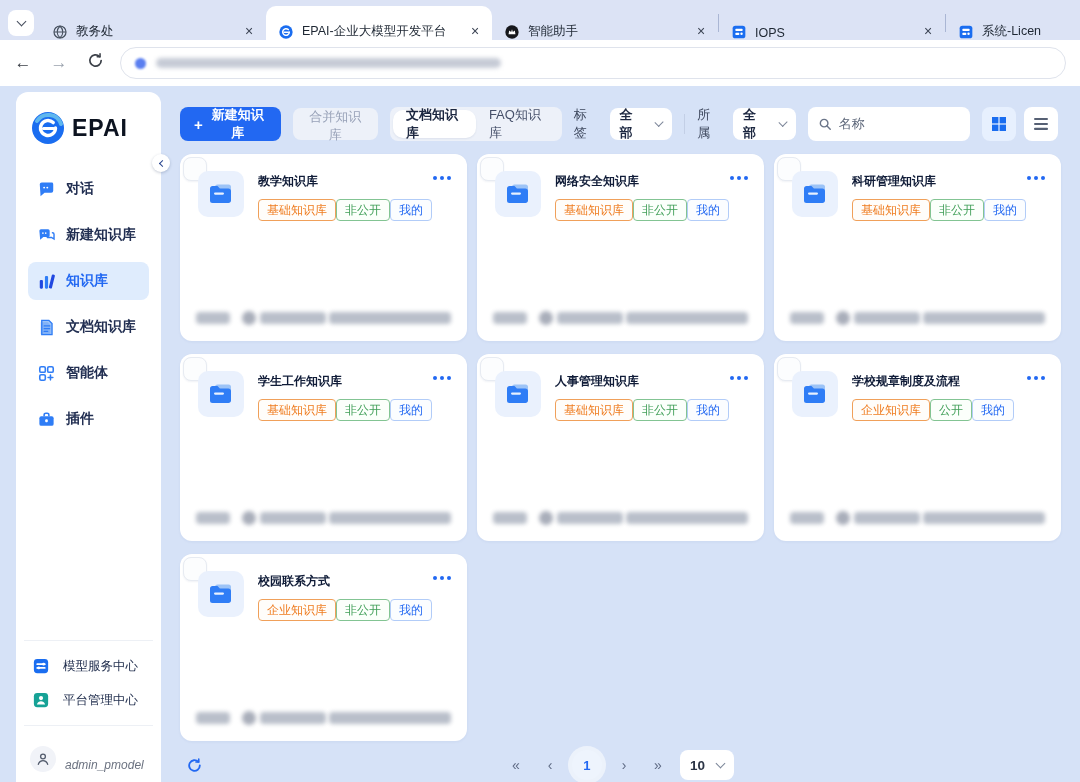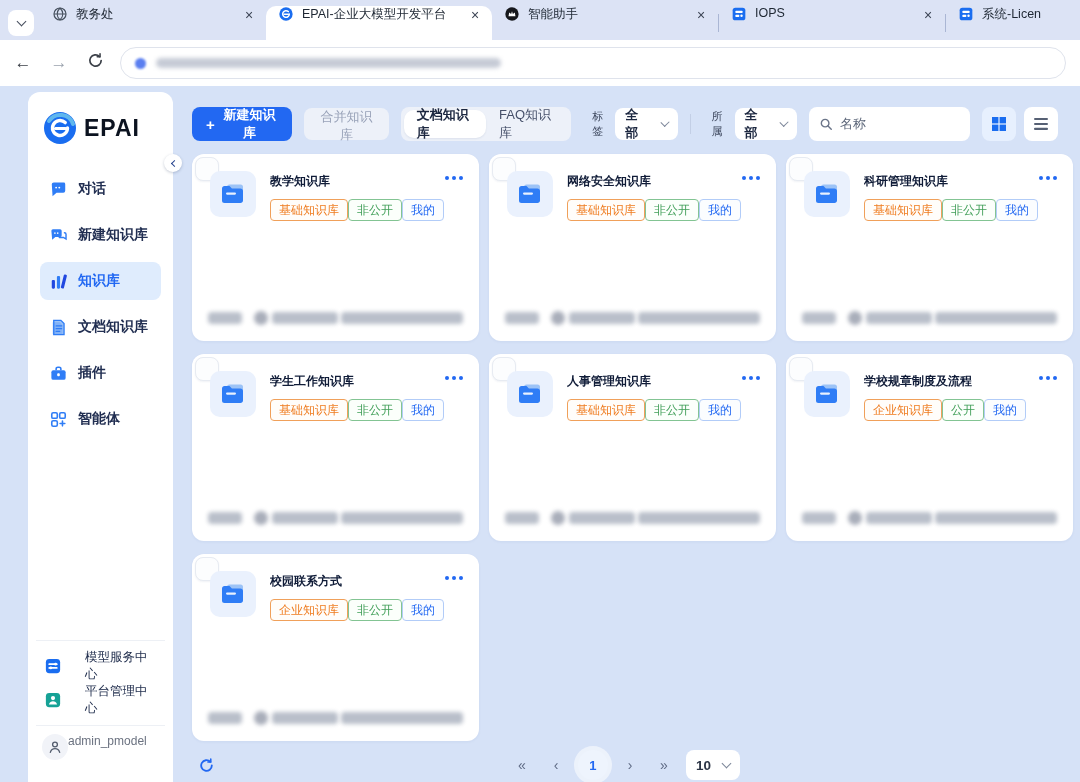--- a/index.html
+++ b/index.html
@@ -8,80 +8,80 @@
   .screen { width:1080px; height:782px; background:#d6e2f7; display:flex; flex-direction:column; }
 
   
   .chrome { background:#dce3f5; flex:0 0 auto; }
   .tabstrip { height:40px; display:flex; align-items:flex-end; padding:0 0 0 6px; overflow:hidden; }
   .tab-search-btn { width:26px; height:26px; margin:0 6px 4px 2px; background:#fff; border-radius:8px;
     display:flex; align-items:center; justify-content:center; flex:0 0 auto; }
   .chev { width:7px; height:7px; border-right:1.7px solid #444c5c; border-bottom:1.7px solid #444c5c;
     transform:rotate(45deg); margin-top:-3px; }
   .tabs { display:flex; align-items:flex-end; flex:1; overflow:hidden; }
-  .tab { width:226px; min-width:0; height:34px; display:flex; align-items:flex-start; gap:8px;
+  .tab { width:226px; min-width:0; height:34px; display:flex; align-items:flex-end; gap:8px;
     padding:0 8px 0 12px; border-radius:10px 10px 0 0; color:#1e2733; font-size:12.5px; flex:0 0 auto; }
   .tab.active { background:#fff; }
   .tab-title { flex:1; white-space:nowrap; overflow:hidden; text-overflow:ellipsis; }
   .tab-close { color:#3c4454; font-size:14px; width:18px; height:18px; line-height:18px; text-align:center;
     border-radius:50%; flex:0 0 auto; }
   .tab-sep { width:1px; height:18px; background:#aab6d4; margin-bottom:8px; flex:0 0 auto; }
   .tab-icon { width:16px; height:16px; flex:0 0 auto; display:flex; }
   .tab-icon svg { width:16px; height:16px; }
 
   .navbar { height:46px; background:#ffffff; display:flex; align-items:center; padding:0 14px 0 12px; gap:14px; }
   .nav-glyph { font-size:17px; color:#3b4048; width:22px; text-align:center; }
   .nav-glyph.disabled { color:#9aa2ad; }
   .nav-glyph svg { width:17px; height:17px; }
   .urlbar { flex:1; height:32px; border:1px solid #dfe3ec; border-radius:16px; display:flex;
     align-items:center; padding:0 14px; gap:10px; background:#fff; }
   .url-favicon { width:11px; height:11px; border-radius:50%; background:#5b7ff0; filter:blur(1px); }
   .url-blur { width:345px; height:10px; border-radius:5px; background:#c6cbd6; filter:blur(2px); }
 
   
-  .app { flex:1; display:flex; padding:6px 0 0 28px; min-height:0; }
+  .app { flex:1; display:flex; padding:6px 0 0 16px; min-height:0; }
 
   .sidebar { width:145px; background:#fff; border-radius:12px 12px 0 0; position:relative;
     display:flex; flex-direction:column; padding:14px 12px 10px 12px; flex:0 0 auto; }
   .logo { display:flex; align-items:center; gap:6px; padding:4px 0 2px 2px; }
   .logo svg { width:36px; height:36px; }
   .logo-text { font-size:23px; font-weight:bold; color:#0c1320; letter-spacing:1px; }
   .collapse-btn { position:absolute; right:-9px; top:62px; width:18px; height:18px; border-radius:50%;
     background:#fff; box-shadow:0 1px 3px rgba(30,50,90,.25); display:flex; align-items:center; justify-content:center; }
   .collapse-btn .chev { transform:rotate(135deg); margin:0 0 0 3px; width:5px; height:5px;
     border-color:#24418c; border-width:1.8px; }
   .nav-items { margin-top:22px; display:flex; flex-direction:column; gap:8px; }
   .nav-item { height:38px; border-radius:8px; display:flex; align-items:center; gap:10px; padding:0 9px;
     color:#222f52; font-size:14px; font-weight:bold; }
   .nav-item.active { background:#dfecfd; color:#2268f2; }
   .nav-item .ico { width:19px; height:19px; display:flex; flex:0 0 auto; }
   .nav-item .ico svg { width:19px; height:19px; }
   .sidebar-spacer { flex:1; }
   .side-divider { height:1px; background:#edf0f5; margin:8px -4px; }
-  .foot-item { height:34px; display:flex; align-items:center; gap:23px; padding:0 4px; color:#23304f; font-size:12.5px; }
+  .foot-item { height:34px; display:flex; align-items:center; gap:13px; padding:0 4px; color:#23304f; font-size:12.5px; }
   .foot-item .ico { width:18px; height:18px; display:flex; flex:0 0 auto; }
   .foot-item .ico svg { width:18px; height:18px; }
-  .user-row { height:38px; display:flex; align-items:flex-start; padding:0 2px; }
+  .user-row { height:38px; display:flex; align-items:flex-end; gap:9px; padding:0 2px;font-style:italic; }
   .avatar { width:26px; height:26px; border-radius:50%; background:#f1f3f8; display:flex; align-items:center; justify-content:center; }
   .avatar svg { width:16px; height:16px; }
   .user-name { font-size:12px; color:#6b7280; }
 
   .main { flex:1; display:flex; flex-direction:column; padding:14px 22px 0 19px; min-width:0; }
 
   
   .toolbar { display:flex; align-items:center; gap:12px; height:36px; flex:0 0 auto; }
   .btn-primary { background:#2268f2; color:#fff; border:none; height:34px; padding:0 14px; border-radius:8px;
     font-size:13px; font-weight:bold; display:flex; align-items:center; gap:6px; font-family:inherit; }
   .btn-plus { font-size:15px; font-weight:bold; }
   .btn-muted { background:#edf1f9; color:#98a2b8; border:none; height:32px; padding:0 13px; border-radius:8px;
     font-size:13px; font-family:Liberation Mono, monospace; }
   .segmented { background:#edf1f9; border-radius:8px; padding:3px; display:flex; height:34px; }
   .seg-opt { padding:0 13px; border-radius:10px; font-size:13px; color:#46506a; display:flex; align-items:center; }
   .seg-opt.active { background:#fff; color:#1c2740; font-weight:bold; box-shadow:0 1px 2px rgba(30,50,90,.08); }
-  .filter-label { font-size:11px; color:#3c465c;text-align:right; }
+  .filter-label { font-size:13px; color:#3c465c; }
   .select { background:#fff; border-radius:8px; height:32px; padding:0 10px; display:flex; align-items:center;
     gap:14px; font-size:13px; font-weight:bold; color:#1c2740; }
   .select .chev { border-color:#7c8699; }
   .group-divider { width:1px; height:20px; background:#c3cfe6; }
   .searchbox { background:#fff; border-radius:8px; height:34px; width:176px; display:flex; align-items:center;
     padding:0 10px; gap:7px; }
   .searchbox svg { width:14px; height:14px; flex:0 0 auto; }
   .searchbox input { border:none; outline:none; width:100%; font-size:13px; font-family:Liberation Mono, monospace; color:#2b3445; background:transparent; }
   .searchbox input::placeholder { color:#5c6679; }
   .view-group { margin-left:auto; display:flex; gap:8px; }
@@ -265,38 +265,38 @@
                 <path d="M6 3h9l4 4v14H6z" fill="#9cc3f7"></path>
                 <path d="M4.5 5.5h9l3.5 3.5v11.5h-12.5z" fill="#2f7df6" opacity="0.25"></path>
                 <path d="M6 3h9l4 4v14H6z" stroke="#2f7df6" stroke-width="1.7"></path>
                 <path d="M9 10h7M9 13.5h7M9 17h4.5" stroke="#2f7df6" stroke-width="1.6" stroke-linecap="round"></path>
               </svg>
             </span>
     <span>文档知识库</span>
   </div>
           <div class="nav-item">
     <span class="ico">
-              <svg viewBox="0 0 24 24">
-                <rect x="3" y="8" width="18" height="12" rx="2.4" fill="#2f7df6"></rect>
-                <path d="M9 8V6.2A2.2 2.2 0 0 1 11.2 4h1.6A2.2 2.2 0 0 1 15 6.2V8" stroke="#2f7df6" stroke-width="2" fill="none"></path>
-                <rect x="10.4" y="11.8" width="3.2" height="3.8" rx="1" fill="#fff"></rect>
-              </svg>
-            </span>
-    <span>插件</span>
-  </div>
-          <div class="nav-item">
-    <span class="ico">
               <svg viewBox="0 0 24 24" fill="none" stroke="#2f7df6" stroke-width="2">
                 <rect x="3.5" y="3.5" width="7" height="7" rx="1.8"></rect>
                 <rect x="13.5" y="3.5" width="7" height="7" rx="1.8"></rect>
                 <rect x="3.5" y="13.5" width="7" height="7" rx="1.8"></rect>
                 <path d="M17 14v6M14 17h6" stroke-linecap="round"></path>
               </svg>
             </span>
     <span>智能体</span>
+  </div>
+          <div class="nav-item">
+    <span class="ico">
+              <svg viewBox="0 0 24 24">
+                <rect x="3" y="8" width="18" height="12" rx="2.4" fill="#2f7df6"></rect>
+                <path d="M9 8V6.2A2.2 2.2 0 0 1 11.2 4h1.6A2.2 2.2 0 0 1 15 6.2V8" stroke="#2f7df6" stroke-width="2" fill="none"></path>
+                <rect x="10.4" y="11.8" width="3.2" height="3.8" rx="1" fill="#fff"></rect>
+              </svg>
+            </span>
+    <span>插件</span>
   </div>
         </nav>
       <div class="sidebar-spacer"></div>
       <div class="side-divider"></div>
       <div id="foot-items">
           <div class="foot-item">
     <span class="ico">
               <svg viewBox="0 0 24 24">
                 <rect x="2.5" y="2.5" width="19" height="19" rx="4.5" fill="#1a6df0"></rect>
                 <path d="M7 9.5h7M14 9.5h3" stroke="#fff" stroke-width="2.4" stroke-linecap="round"></path>

